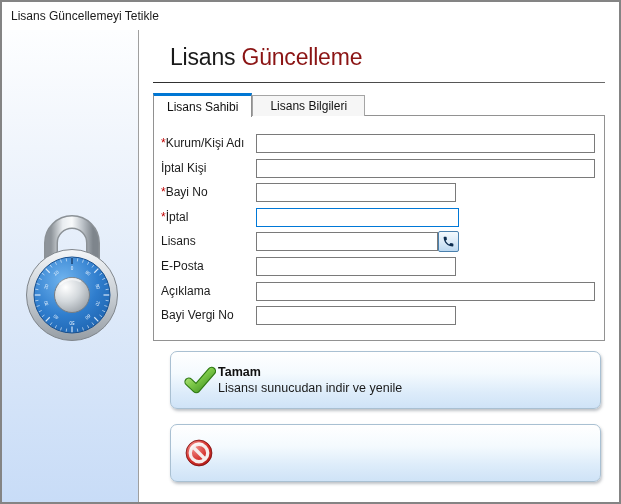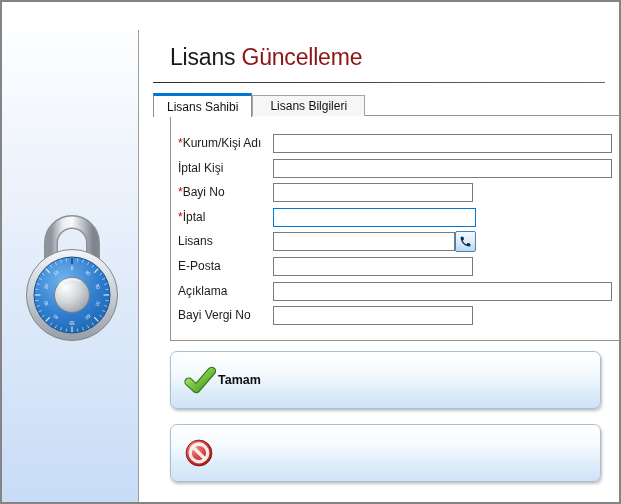--- a/index.html
+++ b/index.html
@@ -60,21 +60,21 @@
   .tab.active{
     height:24px; padding:0 13px;
     background:#fff;
     border-left:1px solid #8f8f8f; border-right:1px solid #8f8f8f;
     border-top:3px solid #0077d4; border-bottom:none;
     margin-bottom:-1px;
   }
 
   
   .tabpage{
-    position:absolute; left:168px; top:113px; width:452px; height:226px;
+    position:absolute; left:151px; top:113px; width:452px; height:226px;
     border:1px solid #929292; background:#fff; z-index:1;
   }
   .frow{ position:absolute; left:0; height:20px; }
   .frow label{
     position:absolute; left:7px; top:2px; font-size:12px; color:#1b1b1b; white-space:nowrap;
   }
   .frow .star{ color:#c00000; }
   .frow input{
     position:absolute; left:102px; top:0; height:19px;
     border:1px solid #7a7a7a; background:#fff;
@@ -107,20 +107,23 @@
   .cmdbtn .ctitle{ font-size:12.5px; font-weight:bold; color:#101010; }
   .cmdbtn .csub{ font-size:12.5px; color:#1a1a1a; margin-top:2px; }
   .btn-ok{ top:349px; }
   .btn-cancel{ top:422px; }
 </style>
 </head>
 <body>
 
 <div class="window">
 
+  <div class="titlebar">
+    <span class="wtitle">Lisans Güncellemeyi Tetikle</span>
+  </div>
 
   <div class="sidebar">
     <svg class="padlock" width="96" height="140" viewBox="0 0 96 140">
       <defs>
         <linearGradient id="shk" x1="0" y1="0" x2="1" y2="0">
           <stop offset="0" stop-color="#8e949a"></stop>
             <stop offset=".28" stop-color="#e9edf0"></stop>
           <stop offset=".5" stop-color="#f8fafb"></stop>
             <stop offset=".75" stop-color="#bcc2c8"></stop>
           <stop offset="1" stop-color="#7e858c"></stop>
@@ -276,20 +279,21 @@
               <stop offset=".45" stop-color="#7cc848"></stop>
             <stop offset="1" stop-color="#3f9020"></stop>
           </linearGradient>
         </defs>
         <path d="M5,17 L13,24.5 L29.5,5.5" fill="none" stroke="#2f7a14" stroke-width="9.5" stroke-linecap="round" stroke-linejoin="round"></path>
         <path d="M5,17 L13,24.5 L29.5,5.5" fill="none" stroke="url(#chk)" stroke-width="7" stroke-linecap="round" stroke-linejoin="round"></path>
       </svg>
     </span>
     <span class="ctext">
       <div class="ctitle">Tamam</div>
+      <div class="csub">Lisansı sunucudan indir ve yenile</div>
     </span>
   </button>
 
   <button class="cmdbtn btn-cancel">
     <span class="cicon">
       <svg width="30" height="30" viewBox="0 0 36 36">
         <defs>
           <radialGradient id="red" cx=".32" cy=".28" r=".95">
             <stop offset="0" stop-color="#f3908c"></stop>
               <stop offset=".55" stop-color="#d4302b"></stop>

